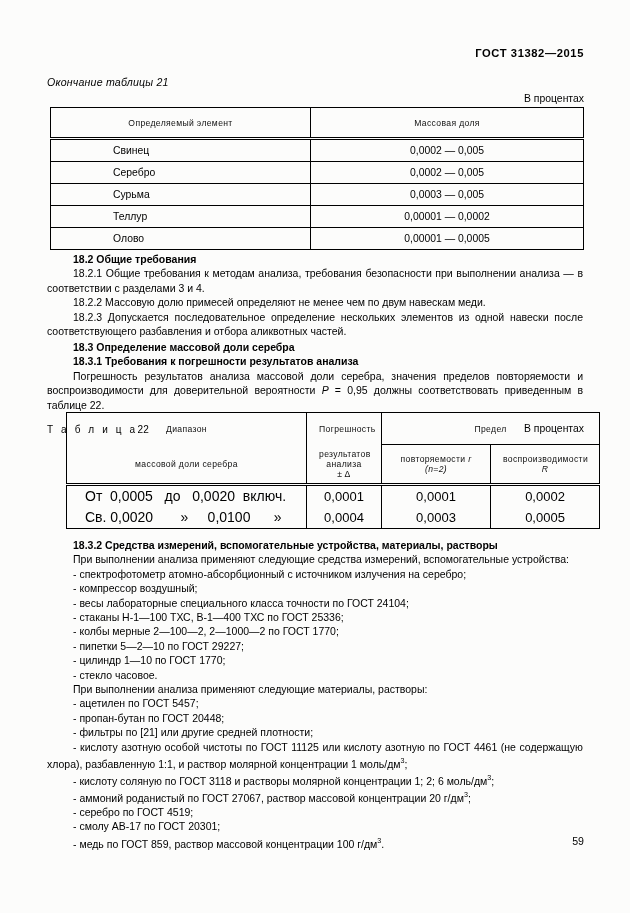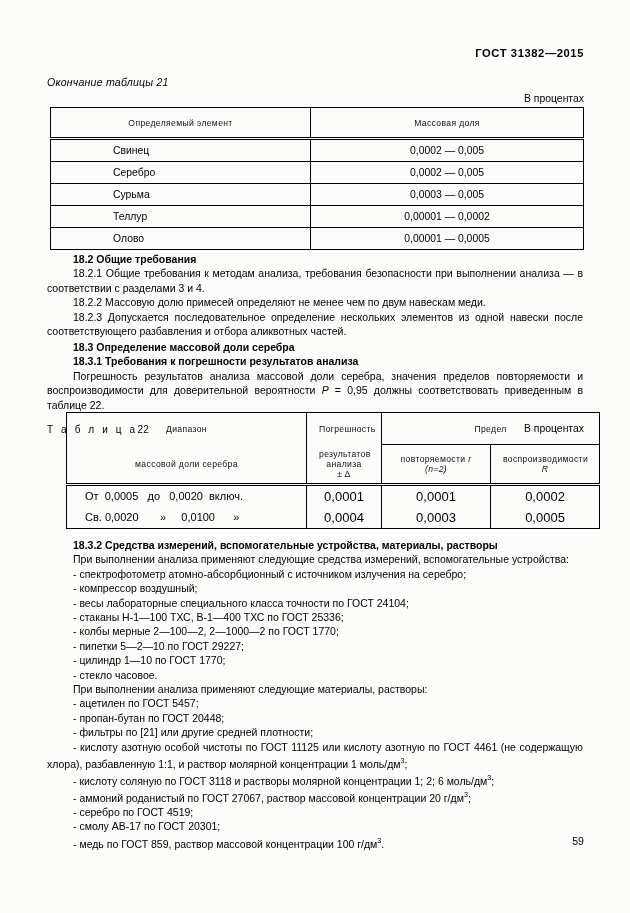--- a/index.html
+++ b/index.html
@@ -126,21 +126,21 @@
     left: 50px;
     top: 412px;
     width: 533px;
     margin-left: 16px;
   }
   #table22 .h1 { height: 23px; }
   #table22 .hsub { height: 23px; }
   #table22 .lcell {
     height: 21px;
     padding-left: 18px;
-    font-size: 11px;
+    font-size: 14px;
     white-space: pre;
   }
   #table22 .vcell {
     height: 21px;
     text-align: center;
     font-size: 13px;
   }
   #table22 .nb-t { border-top: none; }
   #table22 .nb-b { border-bottom: none; }
   .it { font-style: italic; }

